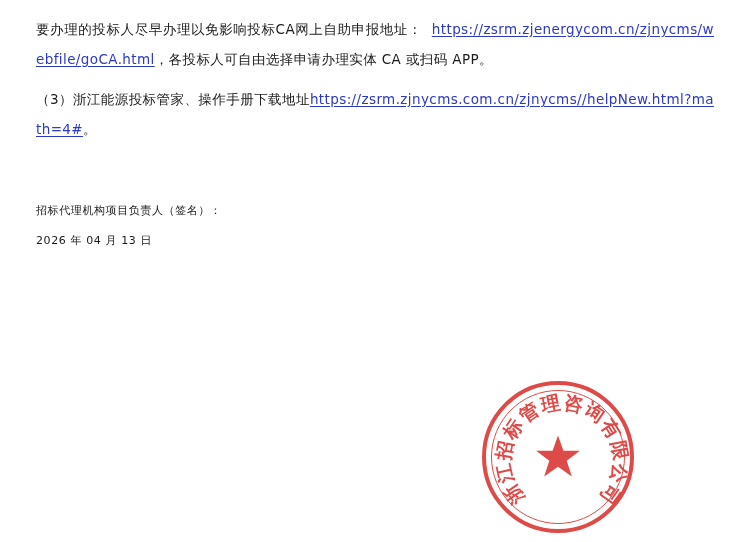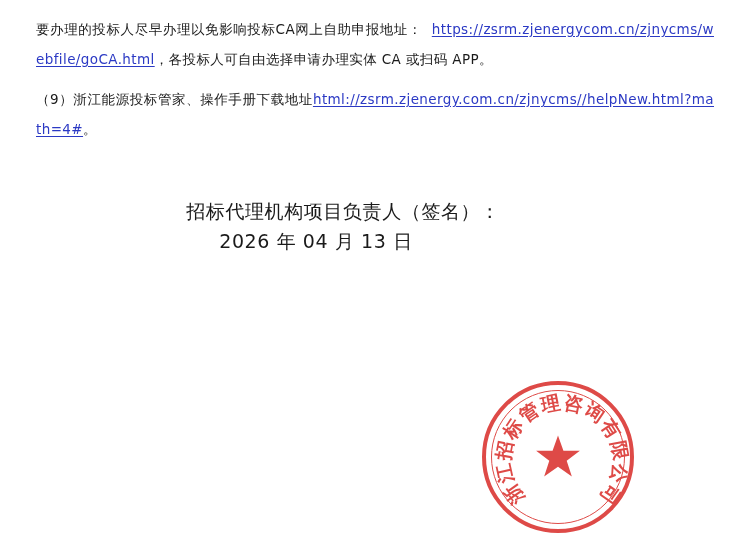--- a/index.html
+++ b/index.html
@@ -36,24 +36,24 @@
     text-underline-offset: 2px;
   }
   .spacer-sm { height: 4px; }
 
   .sign-block {
     margin-top: 46px;
     position: relative;
     padding-right: 22px;
   }
   .sign-line {
-    font-size: 19px;
+    font-size: 11px;
     line-height: 30px;
     letter-spacing: 0.6px;
-    text-align: center;
+    text-align: left;
     white-space: pre;
   }
   .sign-line.l1 { padding-right: 42px; }
   .sign-line.l2 { padding-right: 70px; }
   .sign-line.l3 { padding-right: 96px; }
 
   
   .seal {
     position: absolute;
     left: 482px;
@@ -109,21 +109,21 @@
 
 <div class="page">
 
   <p class="para"><span>要办理的投标人尽早办理以免影响投标CA网上自助申报地址：</span>&nbsp; <a class="link" href="#">https://zsrm.zjenergyco</a><a class="link" href="#">m.cn/zjnycms/webfile/goCA.html</a><span>，各投标人可自由选择申请办理实体 CA 或扫码 APP。</span></p>
 
   <div class="spacer-sm"></div>
 
 
   <div class="spacer-sm"></div>
 
-  <p class="para"><span>（9）浙江能源投标管家、操作手册下载地址</span><a class="link" href="#">html://zsrm.zjenergy.com.cn/zjnycms/</a><a class="link" href="#">/helpNew.html?math=4#</a><span>。</span></p>
+  <p class="para"><span>（3）浙江能源投标管家、操作手册下载地址</span><a class="link" href="#">https://zsrm.zjnycms.com.cn/zjnycms/</a><a class="link" href="#">/helpNew.html?math=4#</a><span>。</span></p>
 
   <div class="spacer-sm"></div>
 
 
   <div class="sign-block">
     <div class="sign-line l1">招标代理机构项目负责人（签名）：</div>
     <div class="sign-line l3">2026 年 04 月 13 日</div>
   </div>
 
   <div class="seal">

